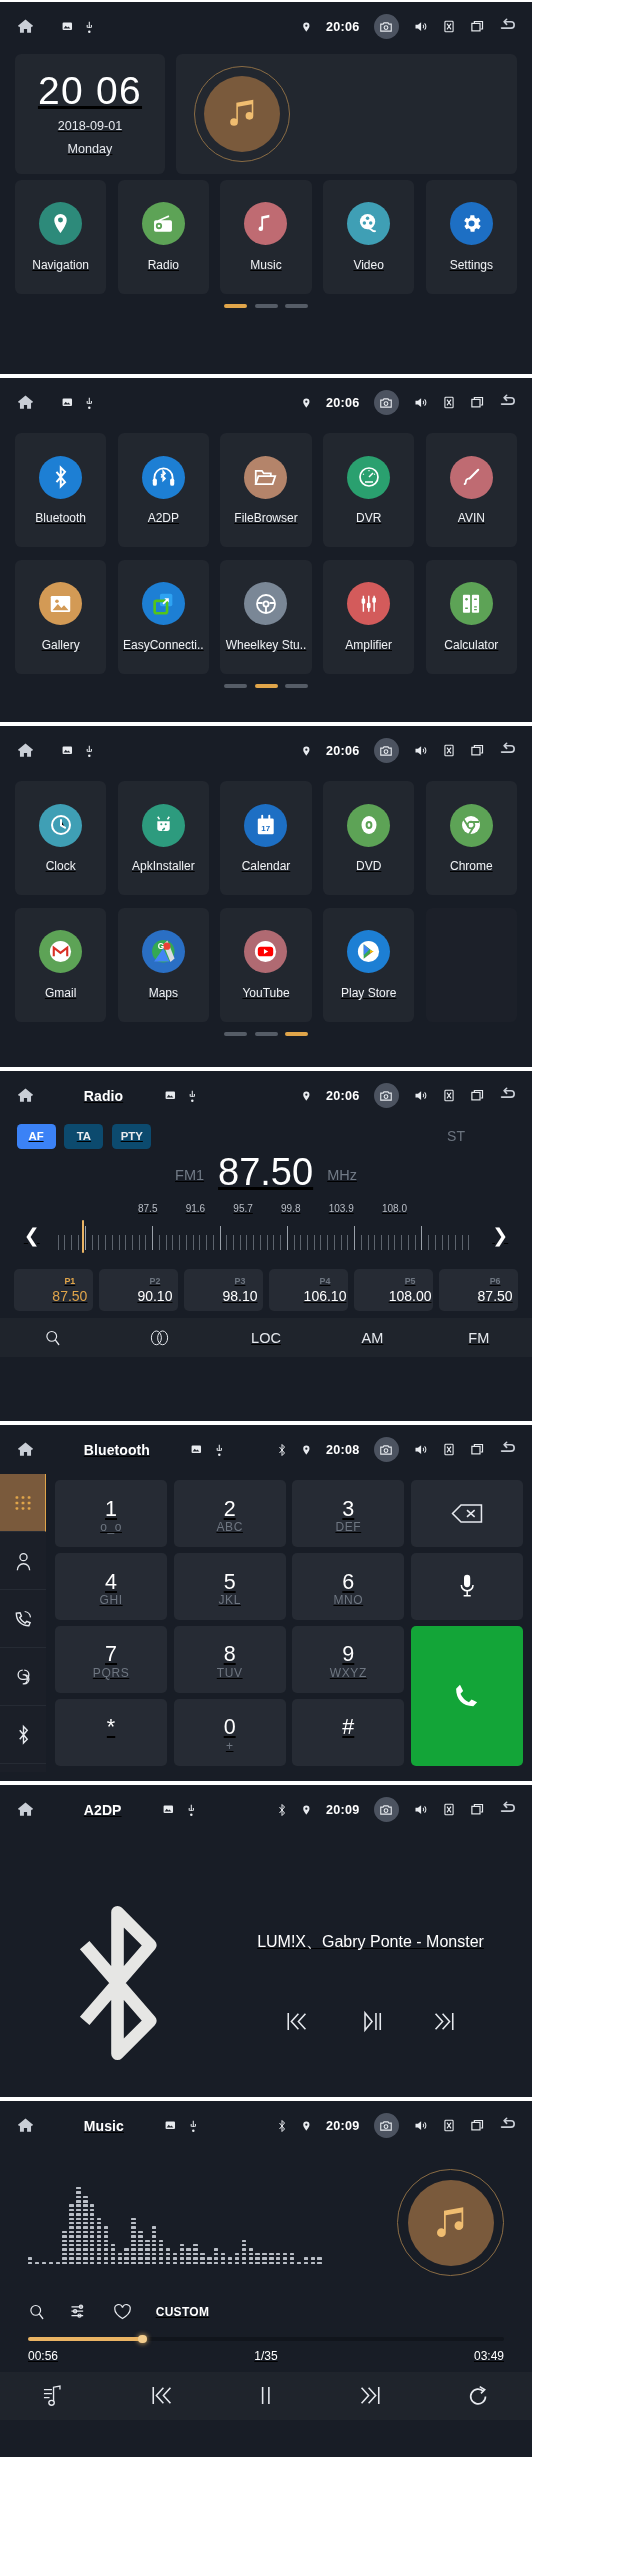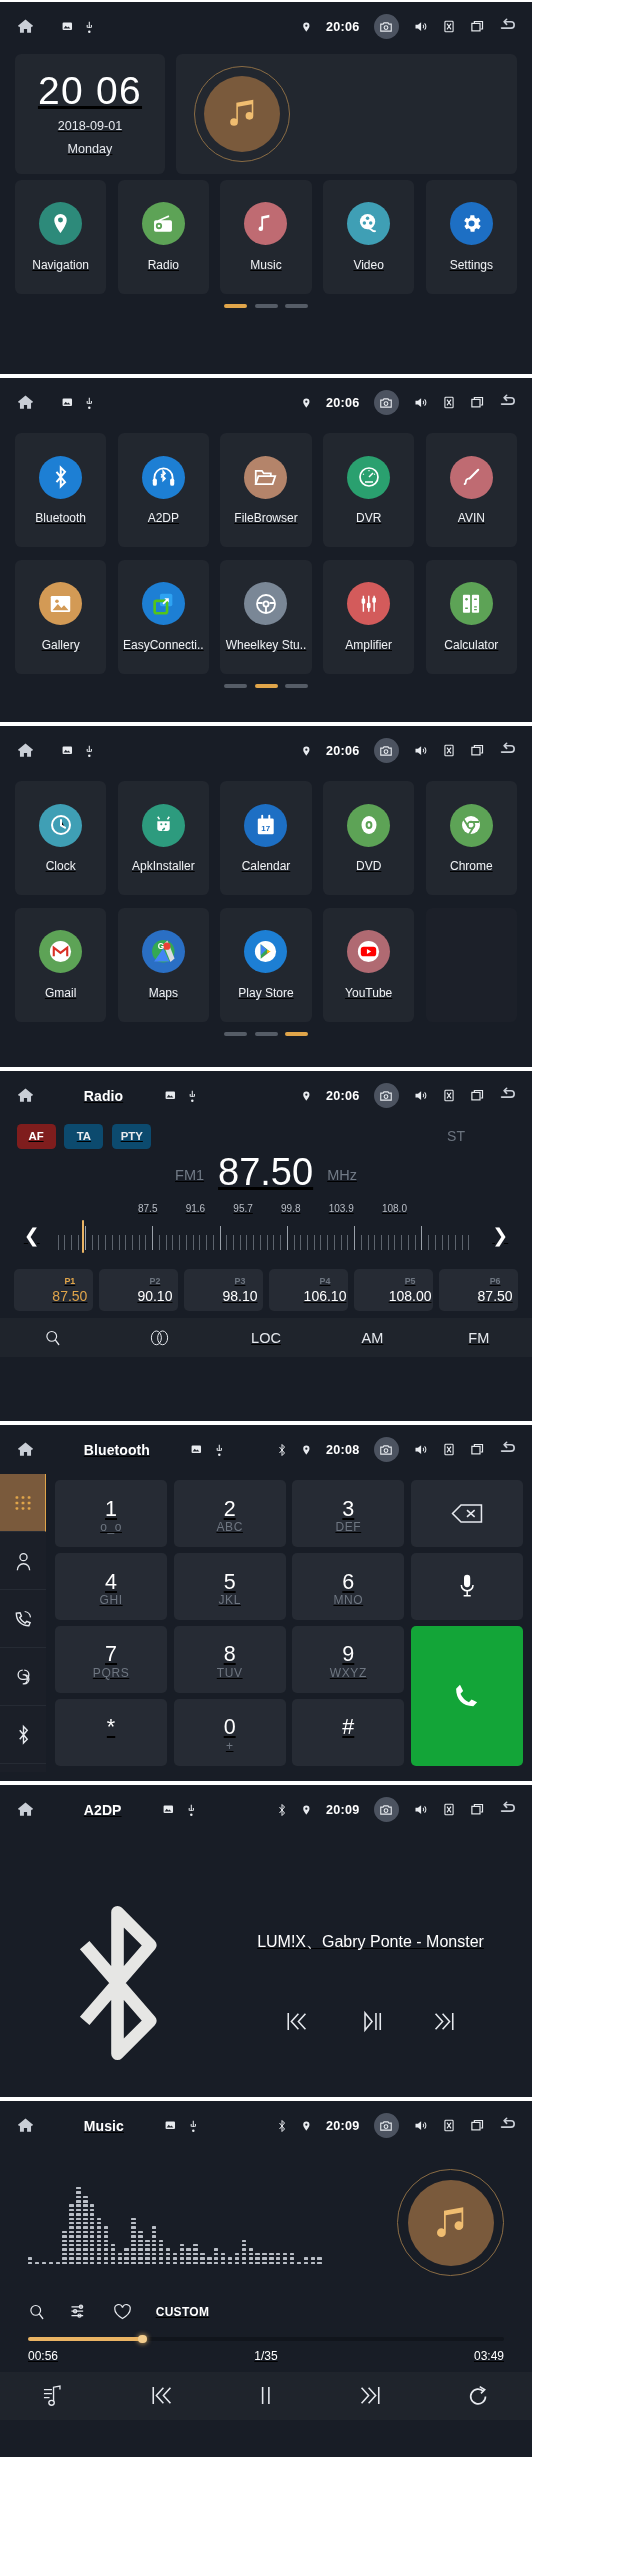--- a/index.html
+++ b/index.html
@@ -75,21 +75,21 @@
   .dots { display:flex; justify-content:center; gap:7.6px; padding:10px 0 0 0; }
   .dot { width:23px; height:3.8px; border-radius:1.9px; background:#555c66; }
   .dot.on { background:#e0a54a; }
 
   
   .radio-body { padding:0 14px; }
   .rad-top { display:flex; align-items:center; padding:3.8px 2.5px 0 2.5px; position:relative; }
   .chip { width:39px; height:25px; border-radius:4.4px; background:#0c4a6e;
           display:flex; align-items:center; justify-content:center;
           color:#e9ebef; font-size:11.4px; font-weight:bold; margin-right:8.9px; }
-  .chip.active { background:#7f1d1d; color:#ffffff; }
+  .chip.active { background:#3b82f6; color:#ffffff; }
   .st-lbl { position:absolute; right:53px; color:#6d7580; font-size:14px; font-weight:500; }
   .freq-row { display:flex; align-items:flex-end; justify-content:center; gap:14px;
               margin-top:3.8px; }
   .freq-band { color:#717a86; font-size:14.5px; padding-bottom:7.6px; }
   .freq-big  { color:#ffffff; font-size:38px; font-weight:300; line-height:1; }
   .freq-unit { color:#717a86; font-size:14.5px; padding-bottom:7.6px; }
   .tickscale { margin-top:12px; position:relative; height:61px; }
   .ticklabels { display:flex; justify-content:space-between; padding:0 111px 0 124px;
                 color:#b9bec6; font-size:10px; }
   .tickrow { display:flex; align-items:center; justify-content:center; gap:8.9px;
@@ -606,40 +606,40 @@
             <circle cx="13" cy="13" r="11" fill="#34a853"></circle>
             <path fill="#dadce0" d="M17 2.5 24 20l-4 3.4-7-17z"></path>
             <path fill="#4285f4" d="M4 23 13 10l6 13z"></path>
             <circle cx="16.4" cy="8" r="3.6" fill="#ea4335"></circle>
             <text x="7.5" y="11" font-size="8" font-weight="bold" fill="#ffffff" font-family="sans-serif">G</text>
           </svg>
       </div>
       <div class="applabel">Maps</div>
     </div>
     <div class="apptile">
+      <div class="appicon" style="background:#b06a72">
+        <svg width="25" height="25" viewBox="0 0 26 26">
+            <circle cx="13" cy="13" r="11" fill="#ffffff"></circle>
+            <rect x="5" y="8" width="16" height="10" rx="3" fill="#ff0000"></rect>
+            <path fill="#ffffff" d="M11.4 10.4 15.8 13l-4.4 2.6z"></path>
+          </svg>
+      </div>
+      <div class="applabel">YouTube</div>
+    </div>
+    <div class="apptile">
       <div class="appicon" style="background:#1d7fd4">
         <svg width="25" height="25" viewBox="0 0 26 26">
             <circle cx="13" cy="13" r="11" fill="#ffffff"></circle>
             <path fill="#34a853" d="M8 5.5 17.5 13 8 20.5z"></path>
             <path fill="#4285f4" d="M8 5.5 14 11l-6 6z"></path>
             <path fill="#fbbc04" d="M14.6 11.4 18.6 13l-4 1.8z"></path>
             <path fill="#ea4335" d="M8 20.5 14.6 14.8 17.5 13z"></path>
           </svg>
       </div>
       <div class="applabel">Play Store</div>
-    </div>
-    <div class="apptile">
-      <div class="appicon" style="background:#b06a72">
-        <svg width="25" height="25" viewBox="0 0 26 26">
-            <circle cx="13" cy="13" r="11" fill="#ffffff"></circle>
-            <rect x="5" y="8" width="16" height="10" rx="3" fill="#ff0000"></rect>
-            <path fill="#ffffff" d="M11.4 10.4 15.8 13l-4.4 2.6z"></path>
-          </svg>
-      </div>
-      <div class="applabel">YouTube</div>
     </div>
     <div class="apptile empty"></div>
   </div>
 
   <div class="dots">
     <span class="dot"></span>
     <span class="dot"></span>
     <span class="dot on"></span>
   </div>
 </div>

